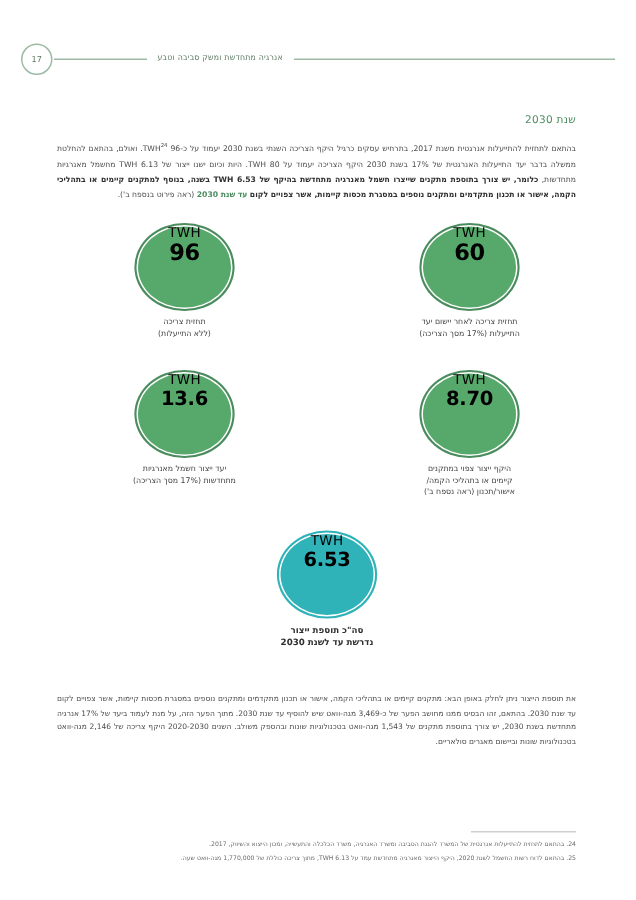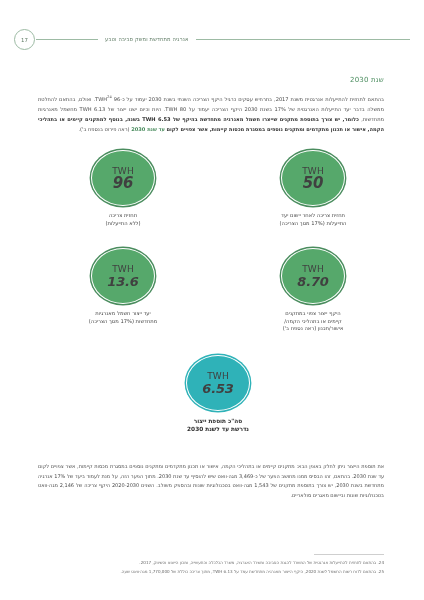--- a/index.html
+++ b/index.html
@@ -110,22 +110,21 @@
     text-align: center;
   }
   .badge .disc {
     width: 64px;
     height: 56px;
     margin: 0 auto;
     border-radius: 50%;
     display: flex;
     flex-direction: column;
     align-items: center;
-    justify-content: center;
-    color: #404040;
+    color: #000000;
     box-sizing: border-box;
   }
   .badge.green .disc {
     background: #56a86b;
     border: 1.6px solid #ffffff;
     box-shadow: 0 0 0 1.4px #4a8c5e;
   }
   .badge.teal .disc {
     background: #2fb2b8;
     border: 1.6px solid #ffffff;
@@ -135,21 +134,20 @@
     font-size: 9px;
     line-height: 10px;
     font-weight: normal;
     letter-spacing: .2px;
   }
   .disc .val {
     font-size: 15px;
     line-height: 15px;
     font-weight: bold;
     letter-spacing: -.2px;
-    font-style: italic;
   }
   .disc .val.small { font-size: 13px; }
   .badge .cap {
     margin-top: 6px;
     font-size: 5.2px;
     line-height: 7.6px;
     color: #3f3f3f;
     direction: rtl;
   }
   .badge.teal .cap {
@@ -230,21 +228,21 @@
       <span class="lead-green">עד שנת 2030</span>
       <span>(ראה פירוט בנספח ב').</span>
     </p>
   </div>
 
   <div class="badges">
 
     <div class="badge green b1">
       <div class="disc">
         <span class="unit">TWH</span>
-        <span class="val">50</span>
+        <span class="val">60</span>
       </div>
       <div class="cap">
         <span>תחזית צריכה לאחר יישום יעד</span><br>
         <span>התייעלות (17% מסך הצריכה)</span>
       </div>
     </div>
 
     <div class="badge green b2">
       <div class="disc">
         <span class="unit">TWH</span>

